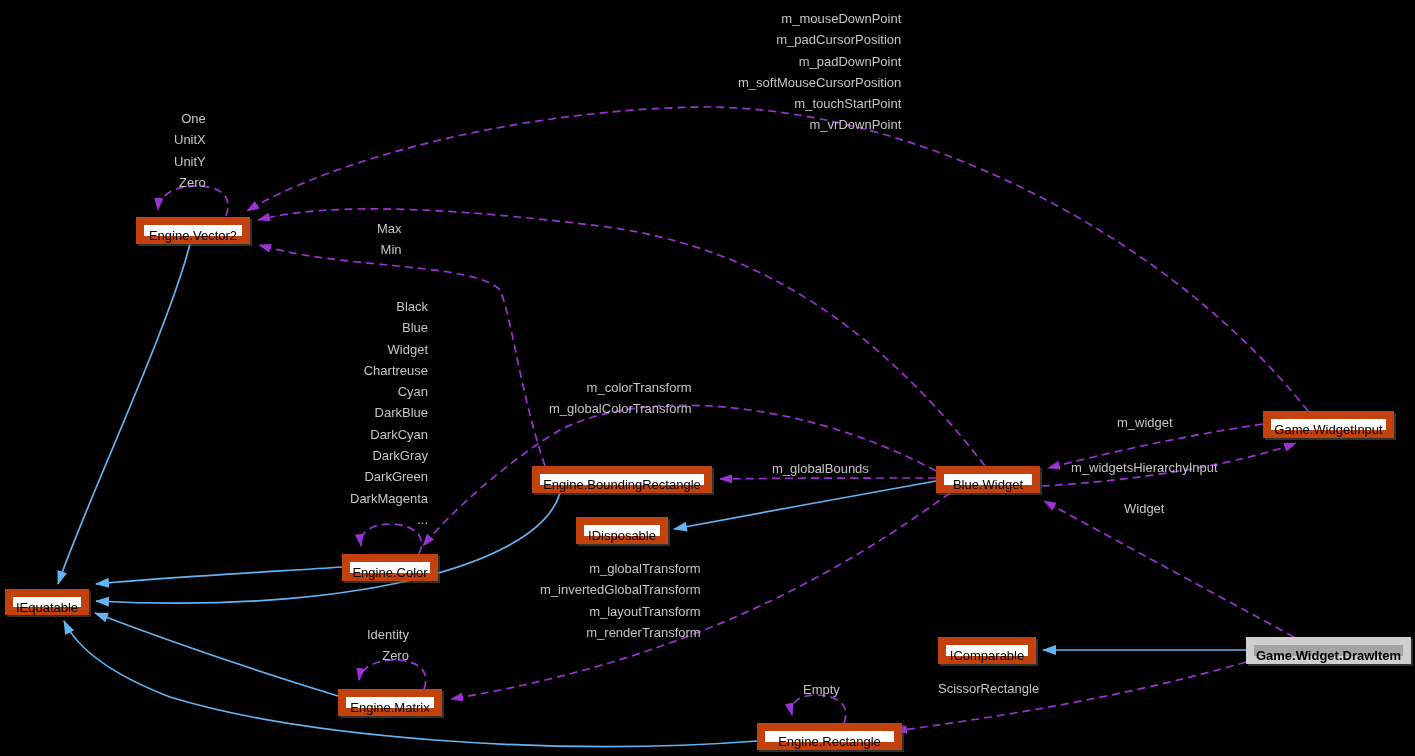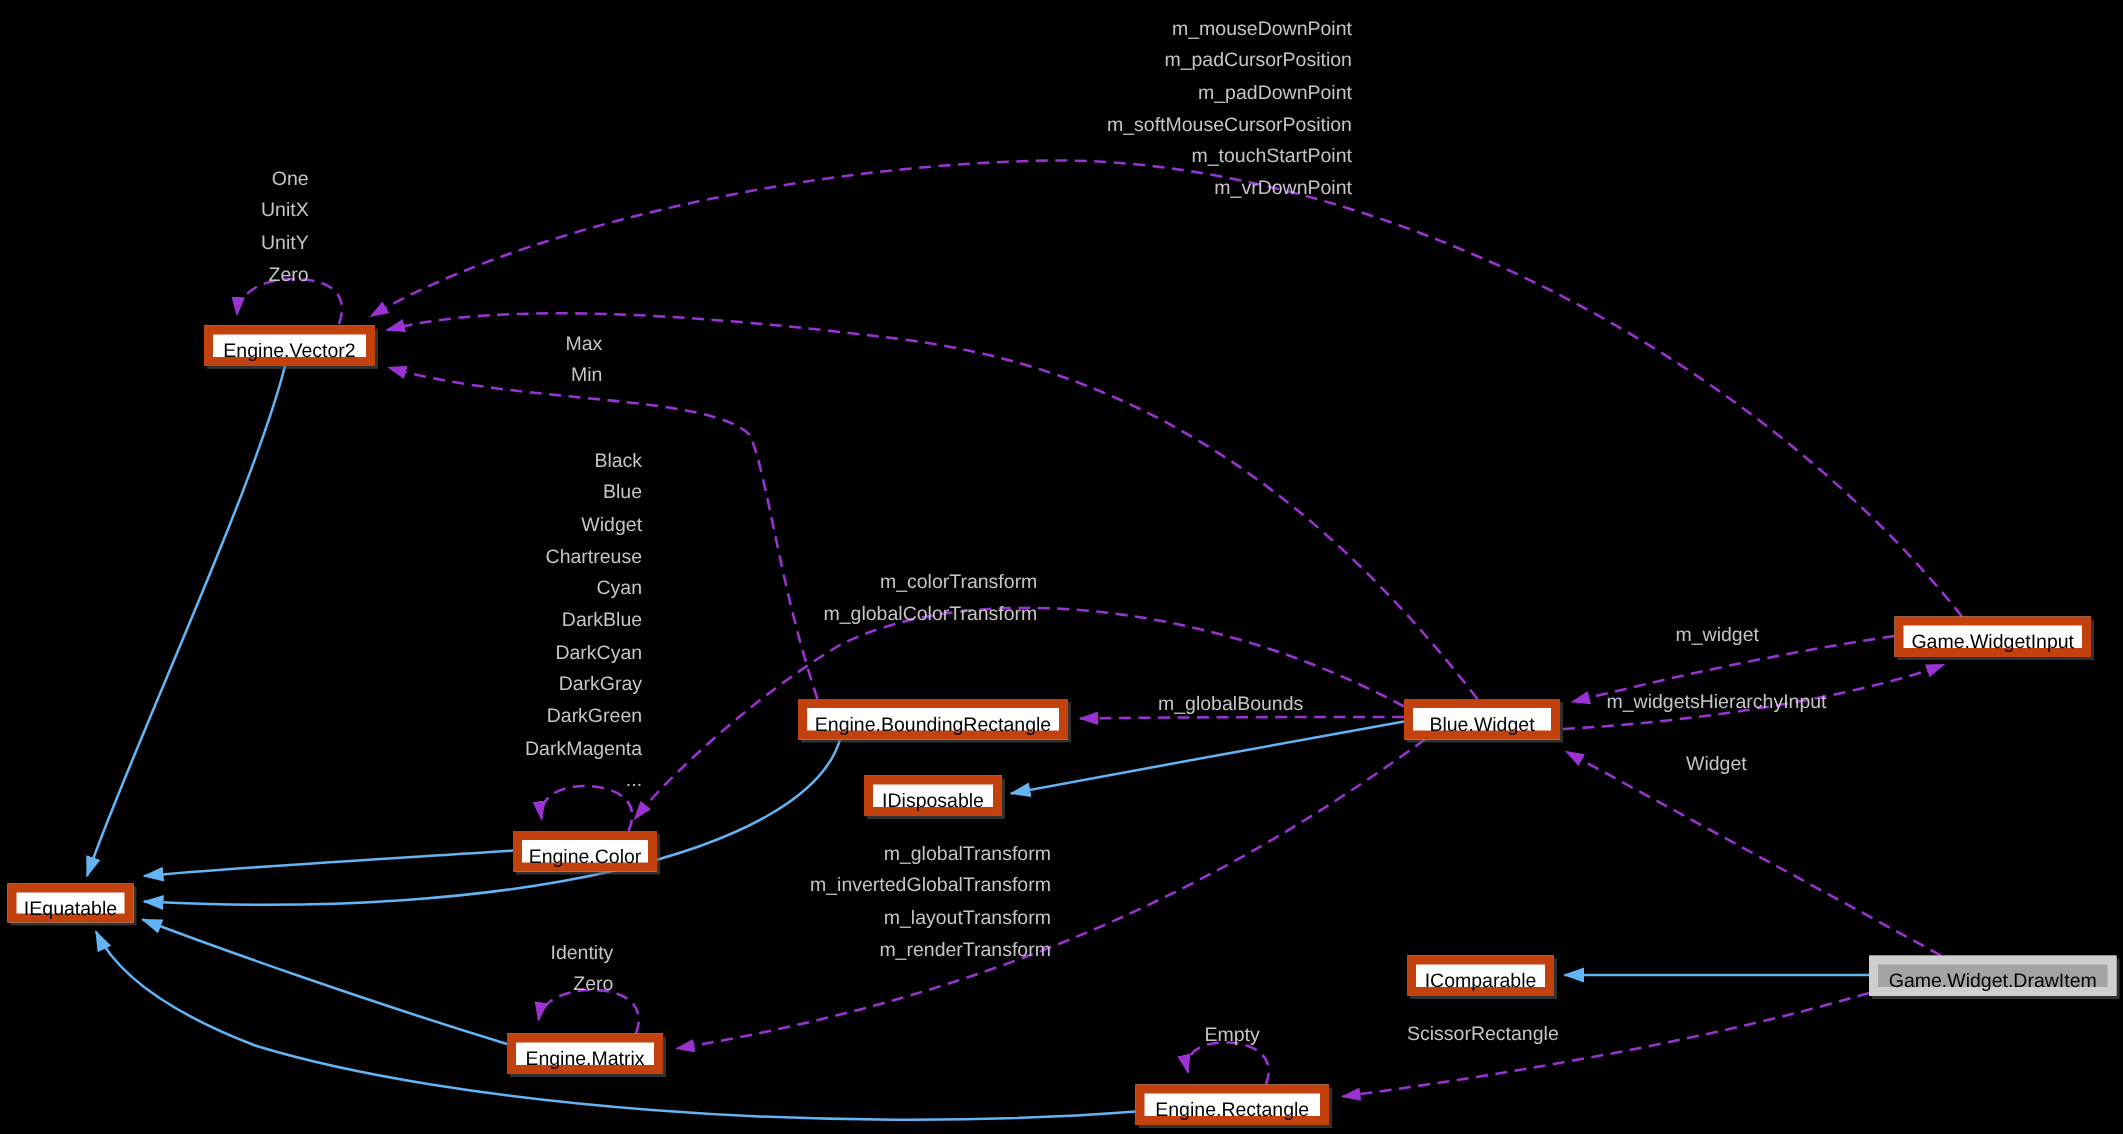--- a/index.html
+++ b/index.html
@@ -1,24 +1,24 @@
 <!DOCTYPE html>
 <html><head>
 <meta charset="utf-8">
 <style>
   html,body{margin:0;padding:0;background:#000;}
   #canvas{position:relative;width:1415px;height:756px;background:#000;overflow:hidden;
           font-family:"Liberation Sans","DejaVu Sans",sans-serif;}
   #edges{position:absolute;left:0;top:0;width:1415px;height:756px;}
   .usage{stroke:#9C32D4;stroke-width:1.7;fill:none;stroke-dasharray:8 5;}
   .inherit{stroke:#63B4F5;stroke-width:1.7;fill:none;}
-  .node{position:absolute;box-sizing:border-box;background:#fff;border:6px solid #c2410c;
+  .node{position:absolute;box-sizing:border-box;background:#fff;border:8px solid #c2410c;
         color:#000;font-size:13px;line-height:22px;text-align:center;white-space:nowrap;
         box-shadow:2px 2px 0 rgba(90,90,90,.55);}
-  .node.current{background:#A4A4A4;border-color:#CFCFCF;}
+  .node.current{background:#A4A4A4;border-color:#CFCFCF;font-weight:bold;}
   .elabel{position:absolute;color:#C5C5C5;font-size:13px;line-height:21.3px;white-space:nowrap;text-align:right;}
 </style>
 </head>
 <body>
 
 <div id="canvas">
 
   <svg id="edges" viewBox="0 0 1415 756">
     <defs>
       <marker id="arrowP" markerUnits="userSpaceOnUse" markerWidth="15" markerHeight="11" refX="12" refY="4.5" orient="auto">
@@ -50,21 +50,21 @@
     <path class="usage" d="M950,493 C850,565 700,658 451,699" marker-end="url(#arrowP)"></path>
     <path class="usage" d="M424,689 C432,667 412,660 395,660 C376,660 361,667 359,680" marker-end="url(#arrowP)"></path>
     <path class="usage" d="M1246,662 C1130,696 992,718 895,731" marker-end="url(#arrowP)"></path>
     <path class="usage" d="M844,723 C852,701 831,695 817,695 C800,695 789,702 792,715" marker-end="url(#arrowP)"></path>
   </svg>
 
   <div class="node" style="left:136px;top:217px;width:114px;height:27px">Engine.Vector2</div>
   <div class="node" style="left:5px;top:589px;width:84px;height:26px">IEquatable</div>
   <div class="node" style="left:342px;top:554px;width:96px;height:27px">Engine.Color</div>
   <div class="node" style="left:338px;top:689px;width:104px;height:27px">Engine.Matrix</div>
-  <div class="node" style="left:757px;top:723px;width:129px;height:27px">Engine.Rectangle</div>
+  <div class="node" style="left:757px;top:723px;width:145px;height:27px">Engine.Rectangle</div>
   <div class="node" style="left:532px;top:466px;width:180px;height:27px">Engine.BoundingRectangle</div>
   <div class="node" style="left:576px;top:517px;width:92px;height:27px">IDisposable</div>
   <div class="node" style="left:936px;top:466px;width:104px;height:27px">Blue.Widget</div>
   <div class="node" style="left:1263px;top:411px;width:131px;height:27px">Game.WidgetInput</div>
   <div class="node" style="left:938px;top:637px;width:98px;height:27px">IComparable</div>
   <div class="node current" style="left:1246px;top:637px;width:165px;height:27px">Game.Widget.DrawItem</div>
 
   <div class="elabel" style="left:738px;top:8px">
     <div>m_mouseDownPoint</div>
     <div>m_padCursorPosition</div>

